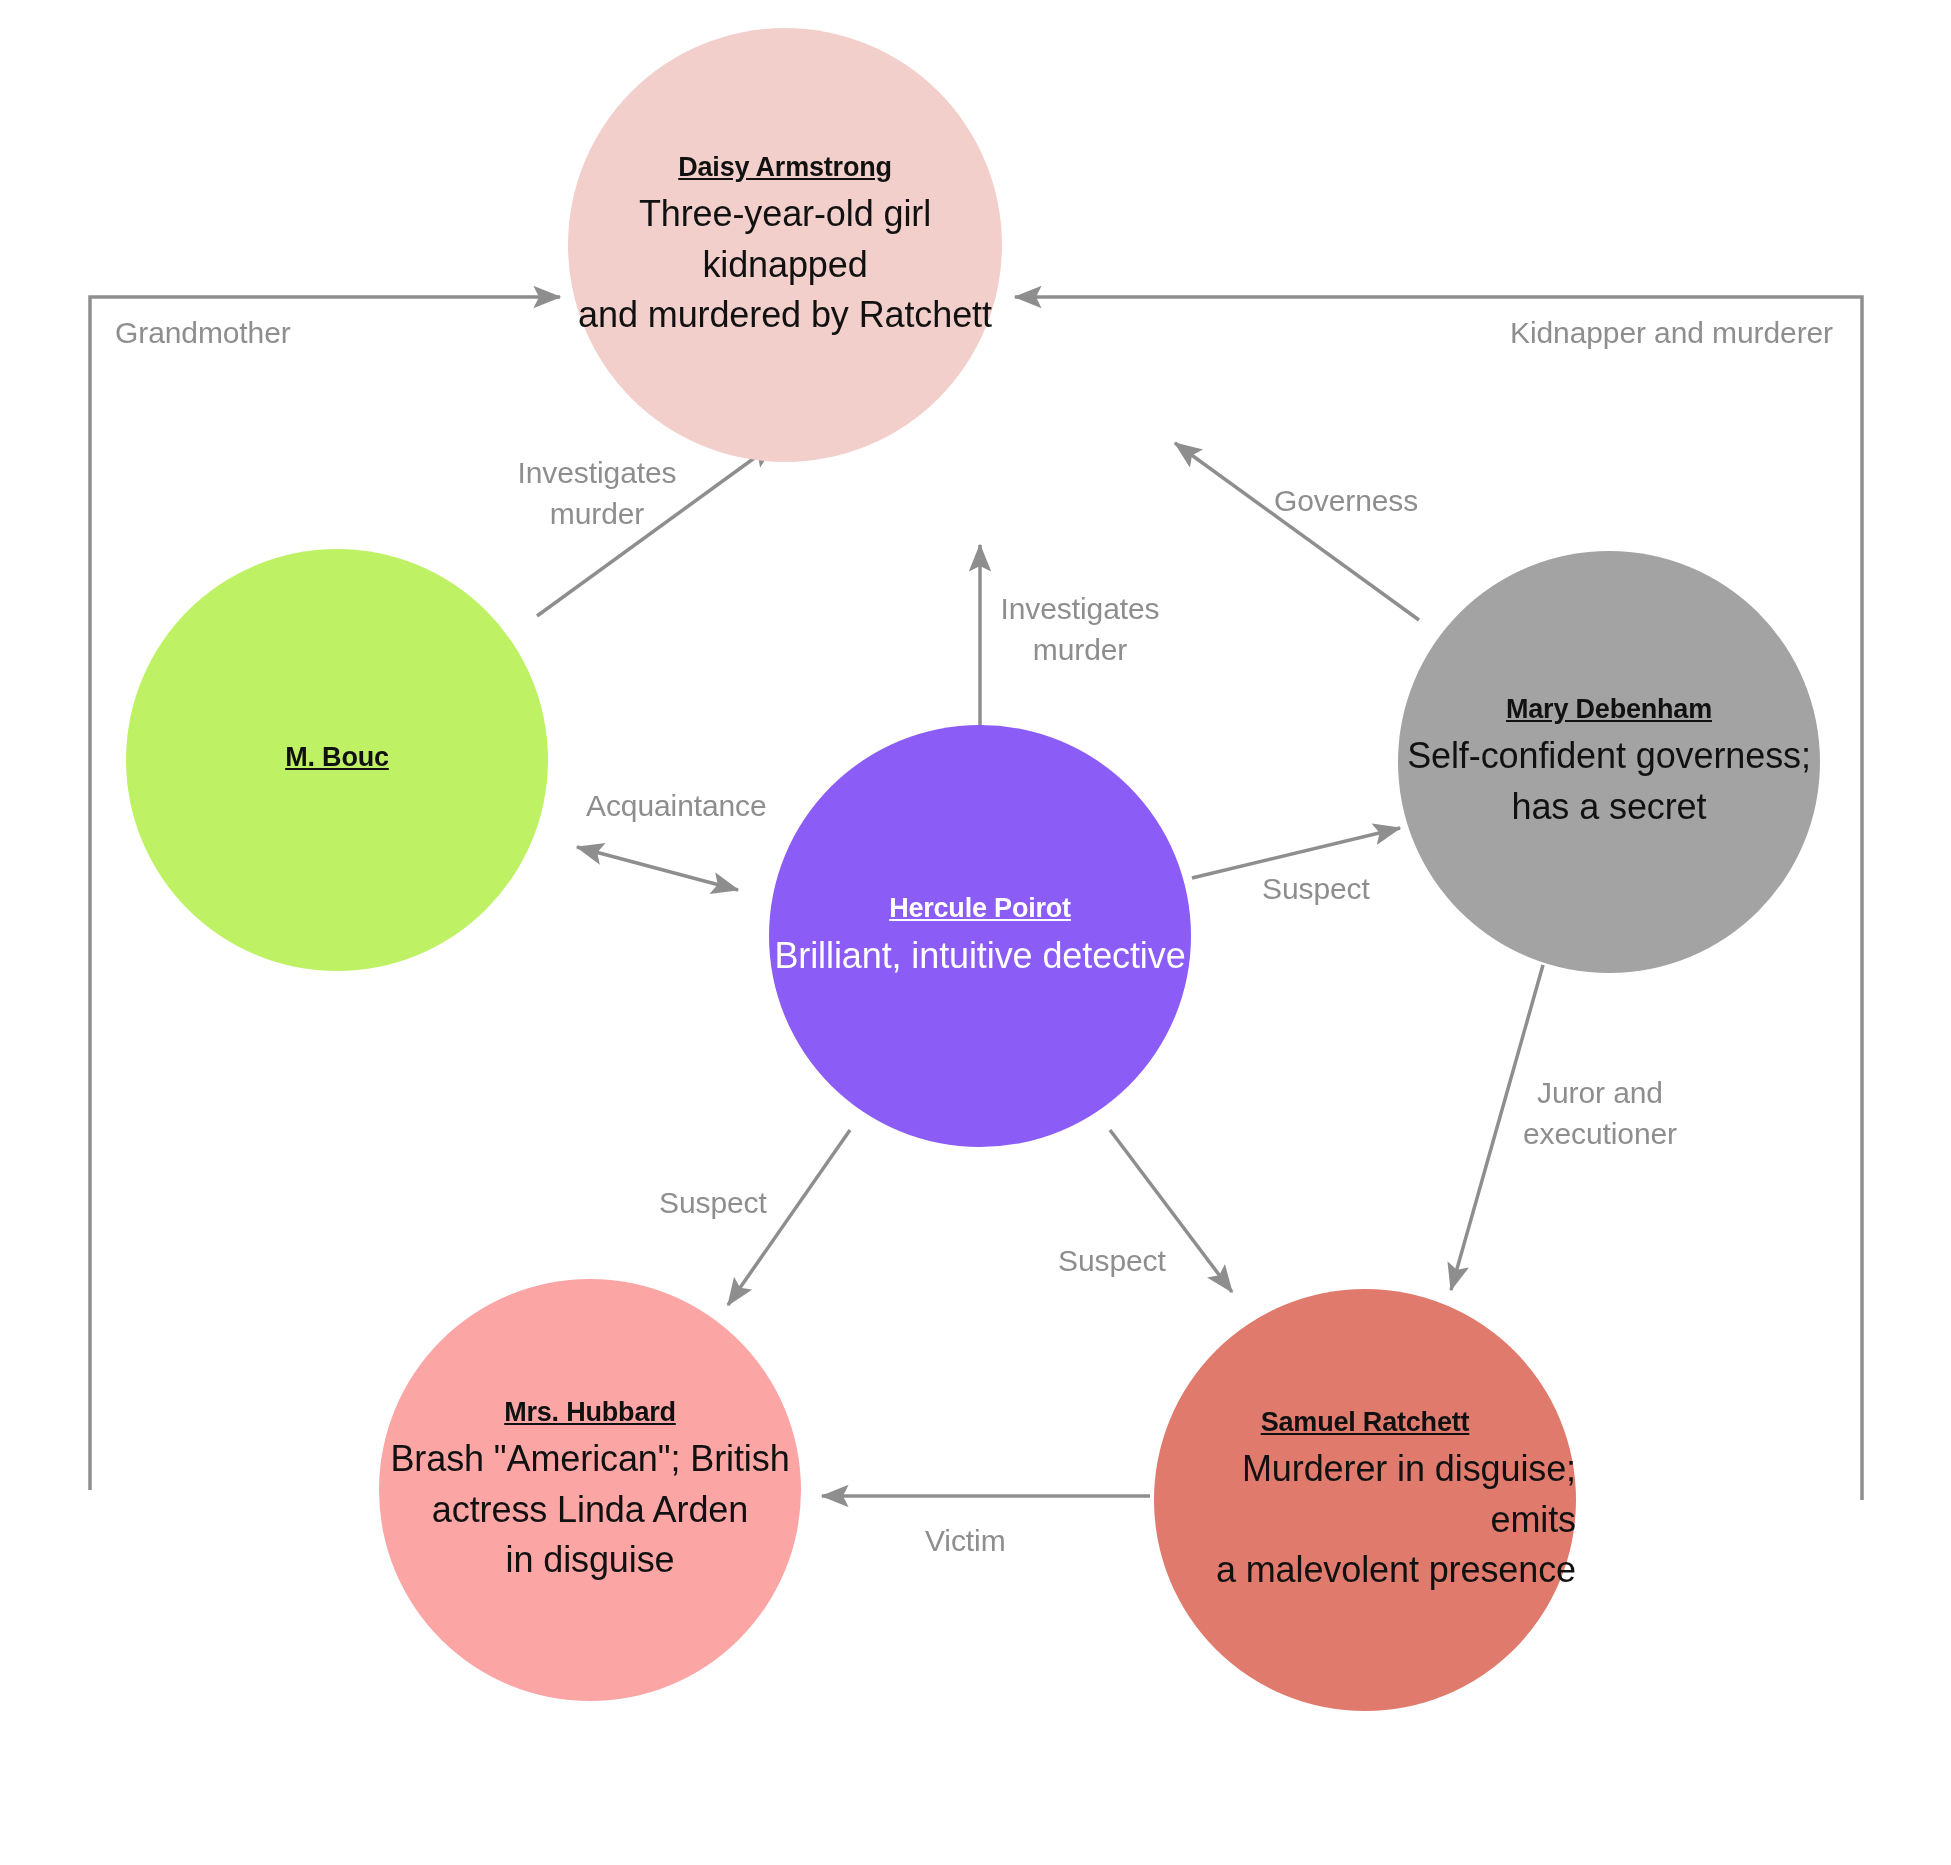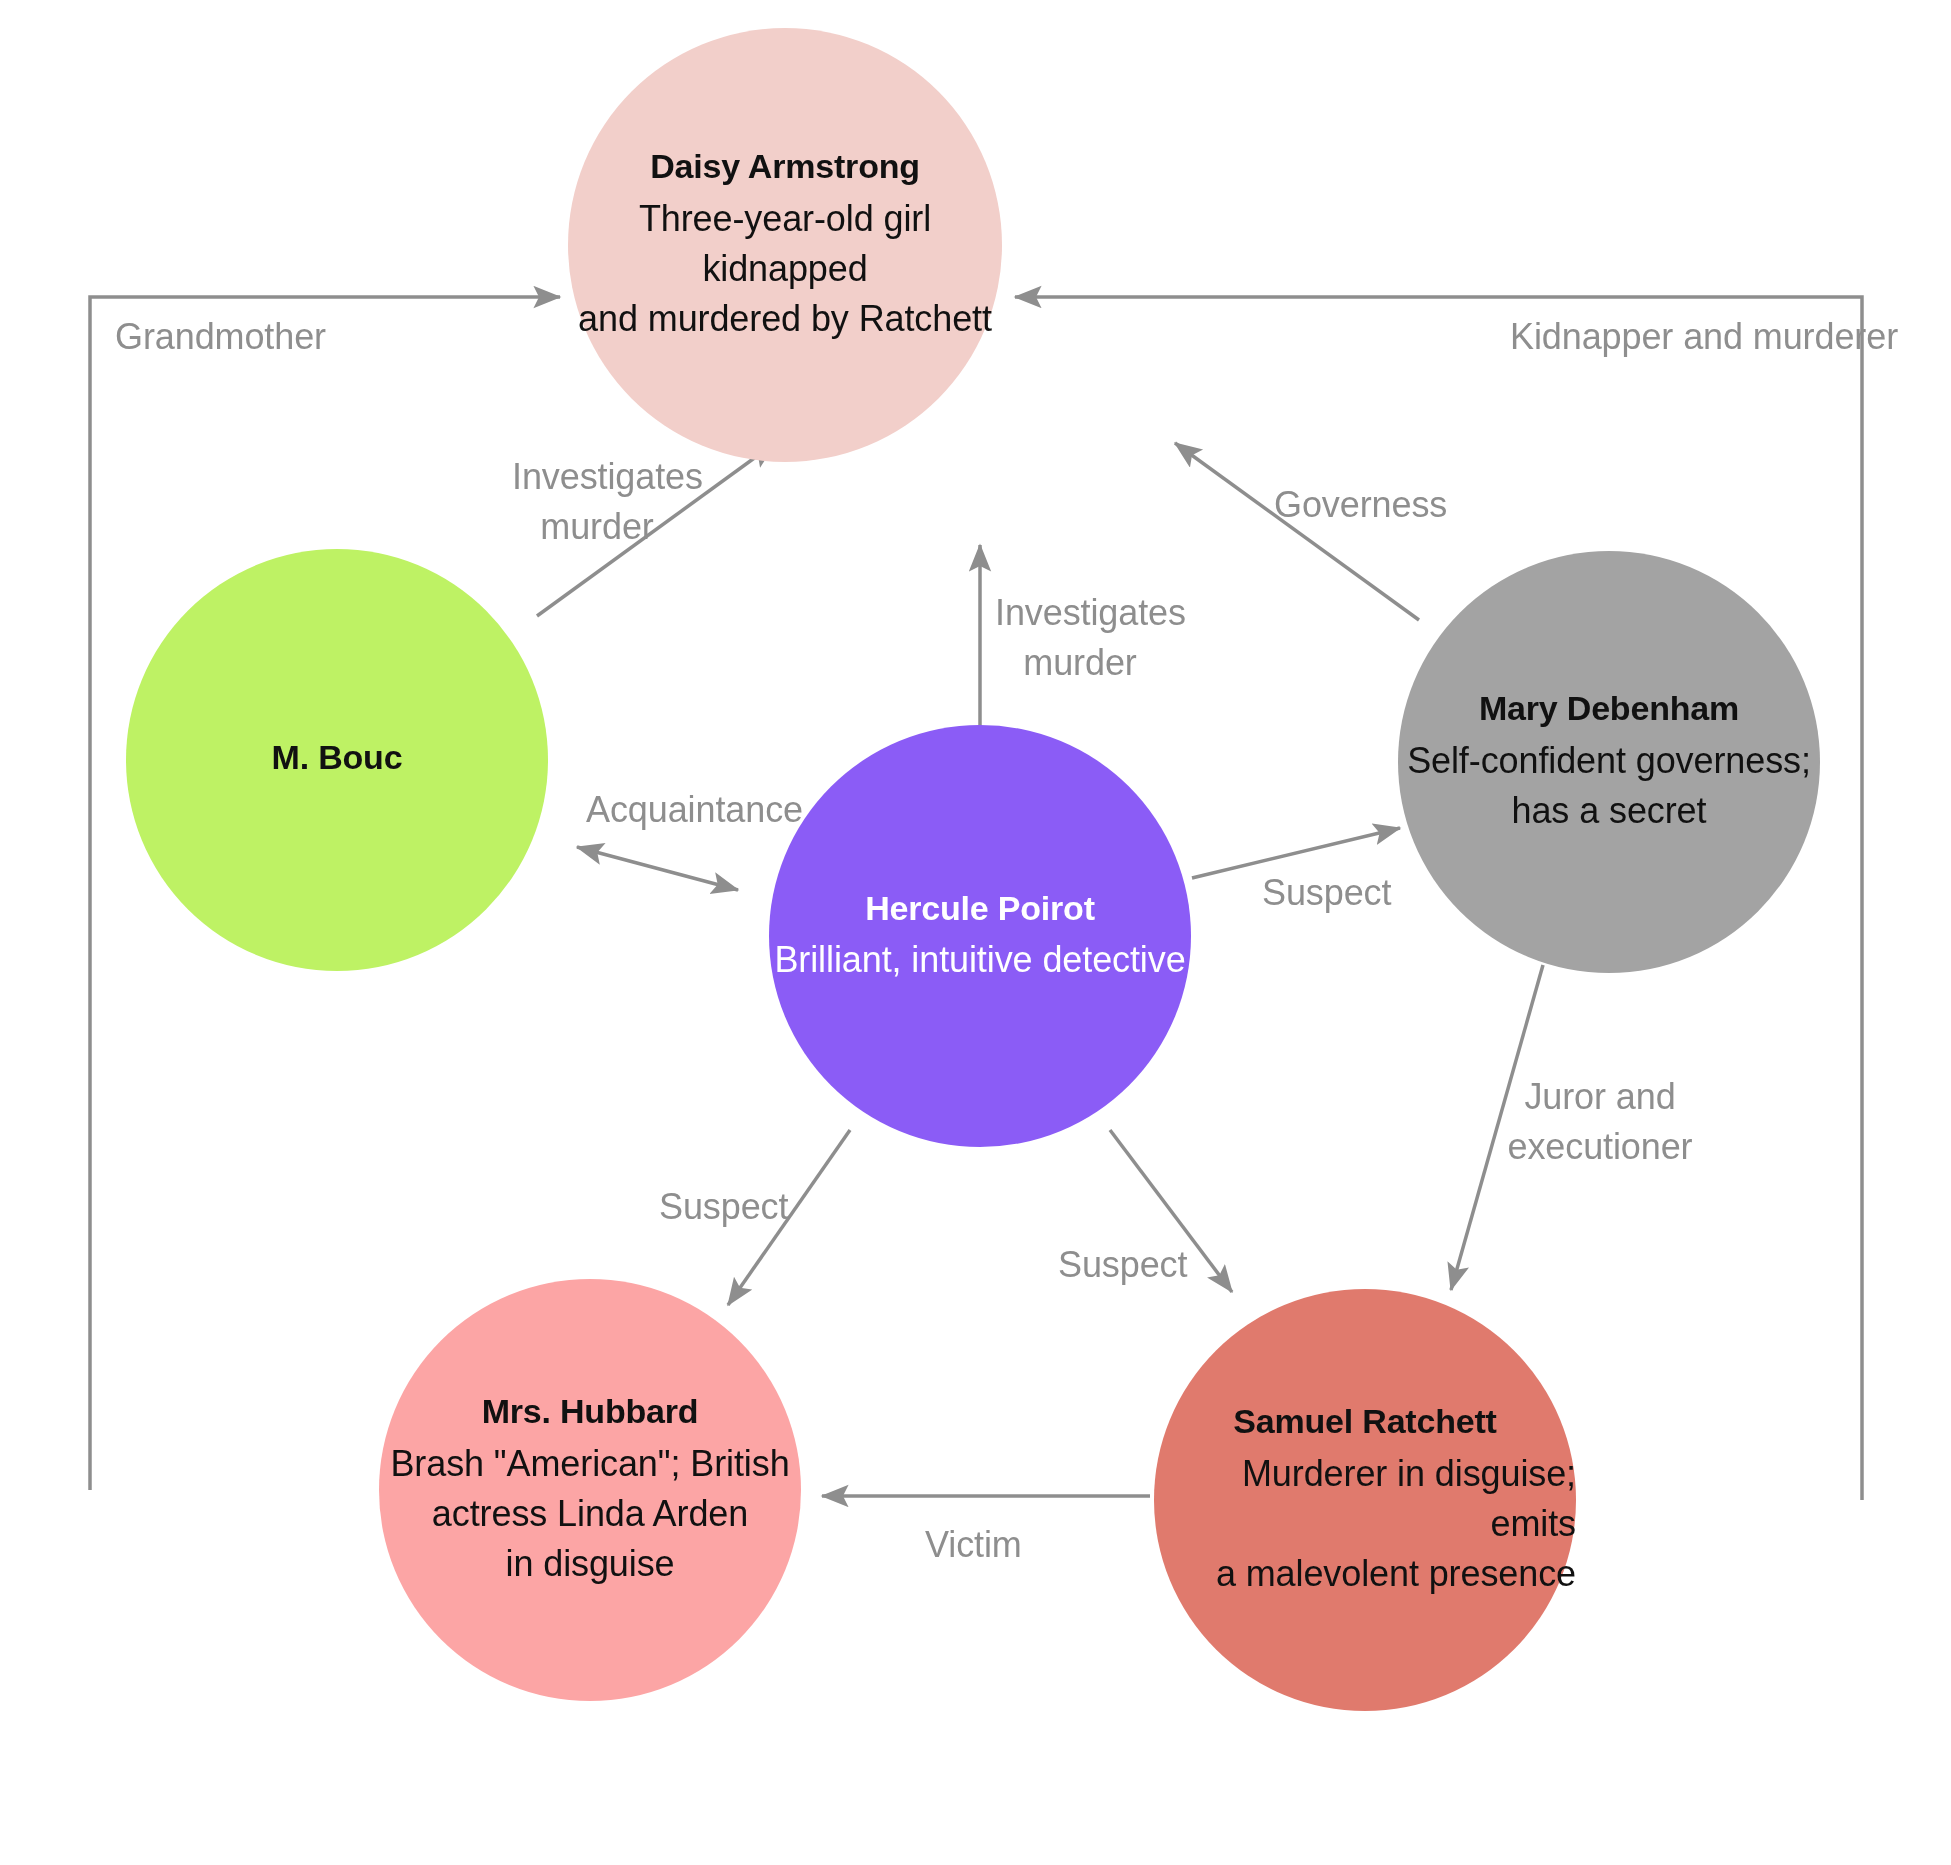--- a/index.html
+++ b/index.html
@@ -29,35 +29,36 @@
     border-radius: 50%;
     display: flex;
     flex-direction: column;
     align-items: center;
     justify-content: center;
     text-align: center;
     box-sizing: border-box;
   }
   .node-title {
     font-weight: bold;
-    font-size: 34px;
+    font-size: 27px;
     letter-spacing: -0.2px;
     line-height: 1.28;
     margin-bottom: 5px;
+    text-decoration: underline;
   }
   .node-desc {
     font-size: 36px;
     line-height: 1.40;
     letter-spacing: -0.1px;
     white-space: pre-line;
   }
   .edge-label {
     position: absolute;
     color: #8e8e8e;
-    font-size: 36px;
+    font-size: 30px;
     line-height: 1.38;
     letter-spacing: -0.1px;
     white-space: pre-line;
     text-align: center;
   }
   .edge-label.la-left { text-align: left; }
 </style>
 </head>
 <body>
 

